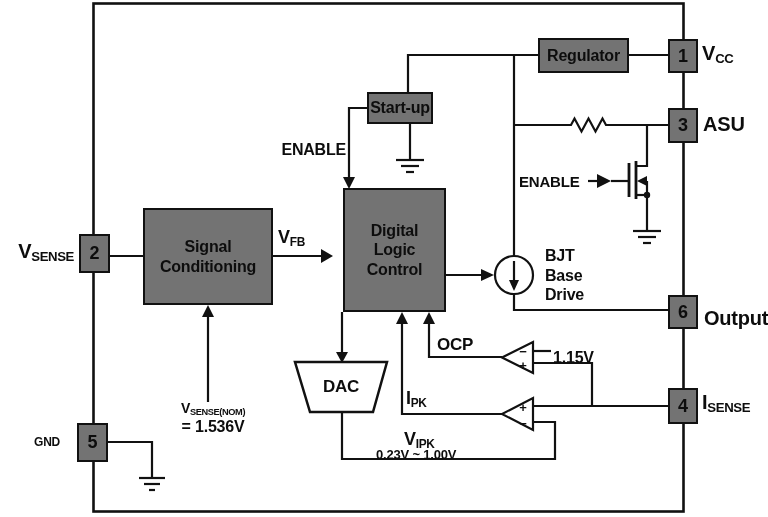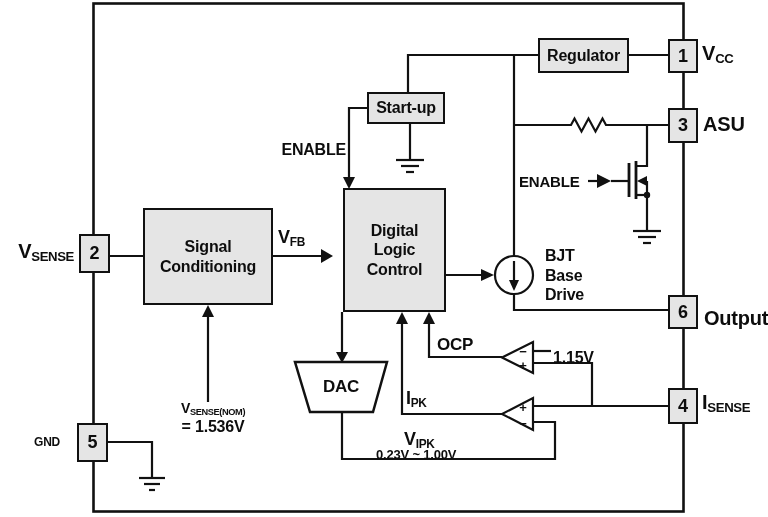--- a/index.html
+++ b/index.html
@@ -1,19 +1,19 @@
 <!DOCTYPE html>
 <html><head>
 <meta charset="utf-8">
 <style>
   html,body{margin:0;padding:0;background:#ffffff;}
   #stage{position:relative;width:768px;height:517px;background:#ffffff;
          font-family:"Liberation Sans","DejaVu Sans",sans-serif;color:#0d0d0d;overflow:hidden;}
   #wires{position:absolute;left:0;top:0;z-index:1;}
-  .box{position:absolute;box-sizing:border-box;border:2.5px solid #111;background:#e5e5e5;
+  .box{position:absolute;box-sizing:border-box;border:2.5px solid #111;background:#737373;
        display:flex;align-items:center;justify-content:center;text-align:center;
        font-weight:bold;z-index:2;letter-spacing:-0.2px;}
   .blocktext{font-size:16px;line-height:1.22;}
   .pinbox{font-size:18px;}
   .lbl{position:absolute;z-index:2;font-weight:bold;white-space:nowrap;letter-spacing:-0.2px;}
   .pin-name{font-size:20px;}
   .inline-name{font-size:18px;}
   .small-name{font-size:16px;}
   .sub{font-size:0.66em;position:relative;top:0.22em;letter-spacing:-0.4px;}
   .wrap{white-space:normal;}
@@ -110,21 +110,21 @@
 
     <g font-size="13" font-weight="bold" fill="#111" text-anchor="middle" font-family="Liberation Sans, sans-serif">
       <text x="523" y="356">−</text>
       <text x="523" y="370">+</text>
       <text x="523" y="412">+</text>
       <text x="523" y="428">−</text>
     </g>
   </svg>
 
   <div class="box blocktext" style="left:538px;top:38px;width:91px;height:35px;">Regulator</div>
-  <div class="box blocktext" style="left:367px;top:92px;width:78px;height:32px;">Start-up</div>
+  <div class="box blocktext" style="left:367px;top:92px;width:66px;height:32px;">Start-up</div>
   <div class="box blocktext wrap" style="left:143px;top:208px;width:130px;height:97px;padding:0 26px;">Signal Conditioning</div>
   <div class="box blocktext wrap" style="left:343px;top:188px;width:103px;height:124px;padding:0 20px;">Digital Logic Control</div>
   <div class="lbl small-name" style="left:295px;top:362px;width:92px;height:50px;display:flex;align-items:center;justify-content:center;font-size:17px;">DAC</div>
   <div class="lbl small-name wrap" style="left:545px;top:246px;width:54px;line-height:1.22;white-space:normal;">BJT Base Drive</div>
 
   <div class="box pinbox" style="left:668px;top:39px;width:30px;height:34px;">1</div>
   <div class="box pinbox" style="left:668px;top:108px;width:30px;height:35px;">3</div>
   <div class="box pinbox" style="left:668px;top:295px;width:30px;height:34px;">6</div>
   <div class="box pinbox" style="left:668px;top:388px;width:30px;height:36px;">4</div>
   <div class="box pinbox" style="left:79px;top:234px;width:31px;height:39px;">2</div>

